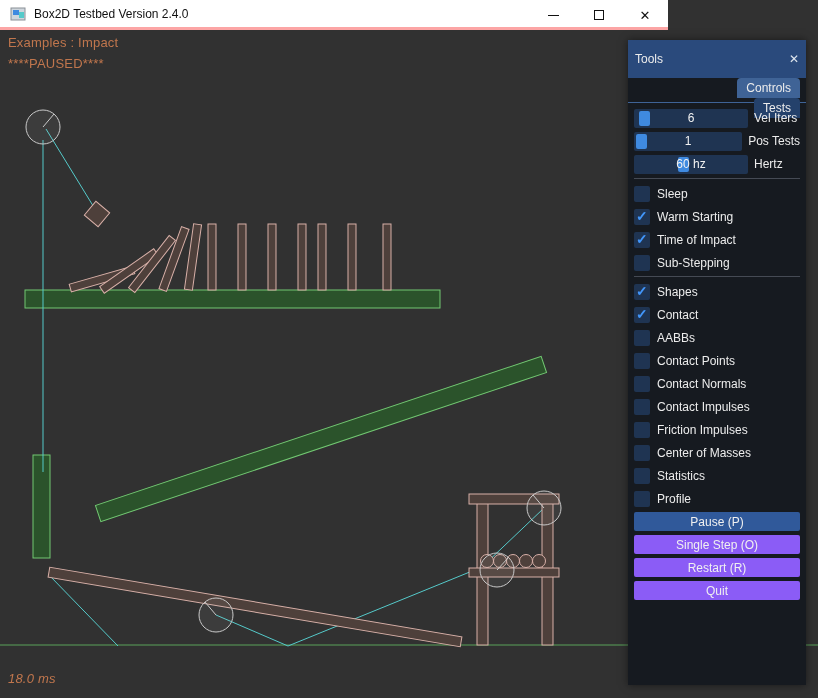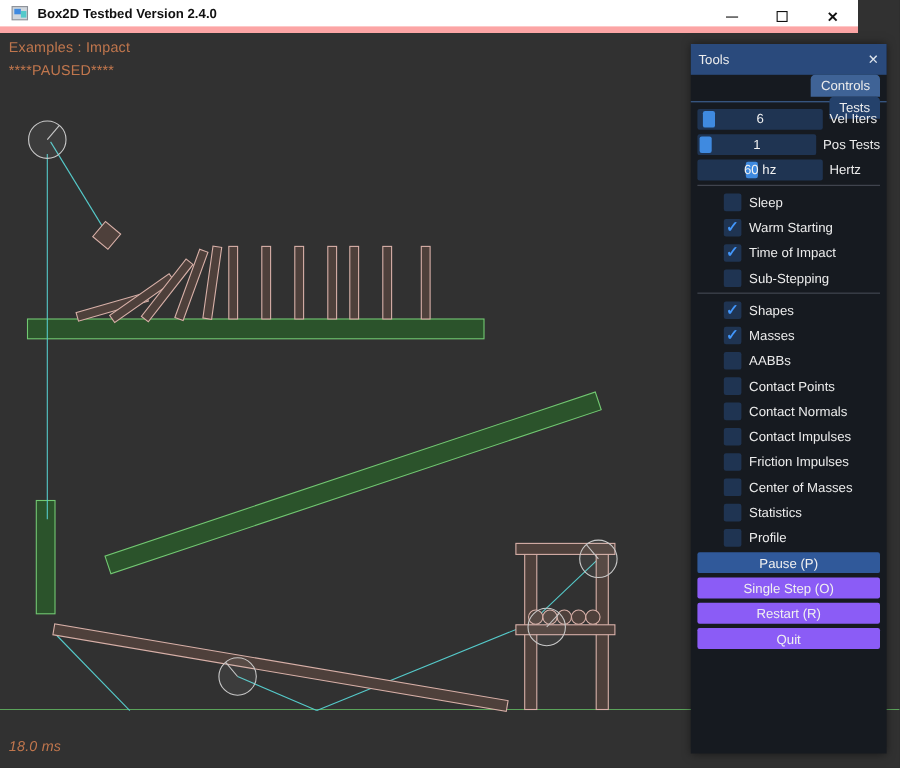--- a/index.html
+++ b/index.html
@@ -1,20 +1,20 @@
 <!DOCTYPE html>
 <html><head>
 <meta charset="utf-8">
 <style>
   html,body{margin:0;padding:0;background:#555;}
   .window{position:relative;width:818px;height:698px;background:#313131;overflow:hidden;
           font-family:"Liberation Sans", sans-serif; box-shadow:0 0 0 1px #222;}
   
-  .titlebar{position:absolute;top:0;left:0;width:780px;height:30px;background:#ffffff;
-            display:flex;align-items:center;border-bottom:6px solid #fca5a5;box-sizing:border-box;font-weight:bold;}
+  .titlebar{position:absolute;top:0;left:0;width:668px;height:30px;background:#ffffff;
+            display:flex;align-items:center;border-bottom:3px solid #fca5a5;box-sizing:border-box;}
   .app-icon{width:16px;height:16px;margin:0 8px 0 10px;display:inline-block;}
   .title{font-size:12px;color:#111;}
   .winbtns{position:absolute;right:0;top:0;height:30px;display:flex;}
   .winbtn{width:46px;height:30px;display:flex;align-items:center;justify-content:center;color:#111;font-size:12px;}
   .glyph-min{display:block;width:11px;height:1px;background:#111;}
   .glyph-max{display:block;width:10px;height:10px;border:1px solid #111;box-sizing:border-box;}
   .glyph-close{font-size:13px;line-height:1;}
   
   .client{position:absolute;top:30px;left:0;width:818px;height:668px;background:#313131;}
   svg.scene{position:absolute;top:0;left:0;}
@@ -25,35 +25,35 @@
   
   .static{fill:#2b532b;stroke:#72c872;stroke-width:1;}
   .dyn{fill:#4e403b;stroke:#d8b0a8;stroke-width:1;}
   .gray{fill:rgba(210,210,210,0.07);stroke:#c9c9c9;stroke-width:1;}
   .jline{stroke:#55caca;stroke-width:1;fill:none;}
   .rline{stroke:#c9c9c9;stroke-width:1;}
   .groundline{stroke:#5aa35a;stroke-width:1;}
   
   .tools{position:absolute;left:628px;top:10px;width:178px;height:645px;background:#161a20;
          color:#ececec;font-size:12px;box-shadow:0 0 8px rgba(0,0,0,0.5);}
-  .tools-title{height:28px;background:#2a4a7c;display:flex;align-items:center;padding:0 7px;
+  .tools-title{height:14px;background:#2a4a7c;display:flex;align-items:center;padding:12px 7px;
                justify-content:space-between;font-size:12px;}
   .tools-close{cursor:pointer;font-size:12px;color:#dfe6ee;}
   .tabbar{display:flex;align-items:flex-end;height:25px;padding:0 4px;border-bottom:1px solid #3f6396;box-sizing:border-box;flex-direction:column;}
   .tab{padding:3px 9px;font-size:12px;border-radius:4px 4px 0 0;background:#24416b;margin-right:2px;}
   .tab.active{background:#3f6396;}
   .tcontent{padding:5px 6px;}
   .srow{display:flex;align-items:center;height:20px;margin-bottom:3px;}
   .sframe{position:relative;width:114px;height:19px;background:#1f3452;border-radius:2px;overflow:hidden;}
   .sgrab{position:absolute;top:2px;width:11px;height:15px;background:#3f8ae0;border-radius:2px;}
   .sval{position:absolute;left:0;top:0;width:100%;height:100%;display:flex;align-items:center;
         justify-content:center;font-size:12px;color:#f2f2f2;}
   .slabel{margin-left:6px;white-space:nowrap;}
   .sep{height:1px;background:#454a54;margin:4px 0 5px 0;}
-  .crow{display:flex;align-items:center;height:19px;margin-bottom:4px;margin-left:24px;}
+  .crow{display:flex;align-items:center;height:19px;margin-bottom:4px;}
   .cbox{position:relative;width:16px;height:16px;background:#1f3452;border-radius:2px;flex:0 0 auto;}
   .cbox .mark{display:none;position:absolute;left:2px;top:-1px;color:#4296fa;font-size:14px;font-weight:bold;}
   .cbox.checked .mark{display:block;}
   .clabel{margin-left:7px;}
   .btn{height:19px;background:#8b5cf6;border-radius:2px;display:flex;align-items:center;
        justify-content:center;margin-bottom:4px;font-size:12px;color:#f0f0f0;cursor:pointer;}
   .btn.primary{background:#30599a;}
 </style>
 </head>
 <body>
@@ -215,21 +215,21 @@
         <div class="crow">
           <span class="cbox checked">
               <span class="mark">✓</span>
             </span>
           <span class="clabel">Shapes</span>
         </div>
         <div class="crow">
           <span class="cbox checked">
               <span class="mark">✓</span>
             </span>
-          <span class="clabel">Masses</span>
+          <span class="clabel">Contact</span>
         </div>
         <div class="crow">
           <span class="cbox"></span>
           <span class="clabel">AABBs</span>
         </div>
         <div class="crow">
           <span class="cbox"></span>
           <span class="clabel">Contact Points</span>
         </div>
         <div class="crow">

